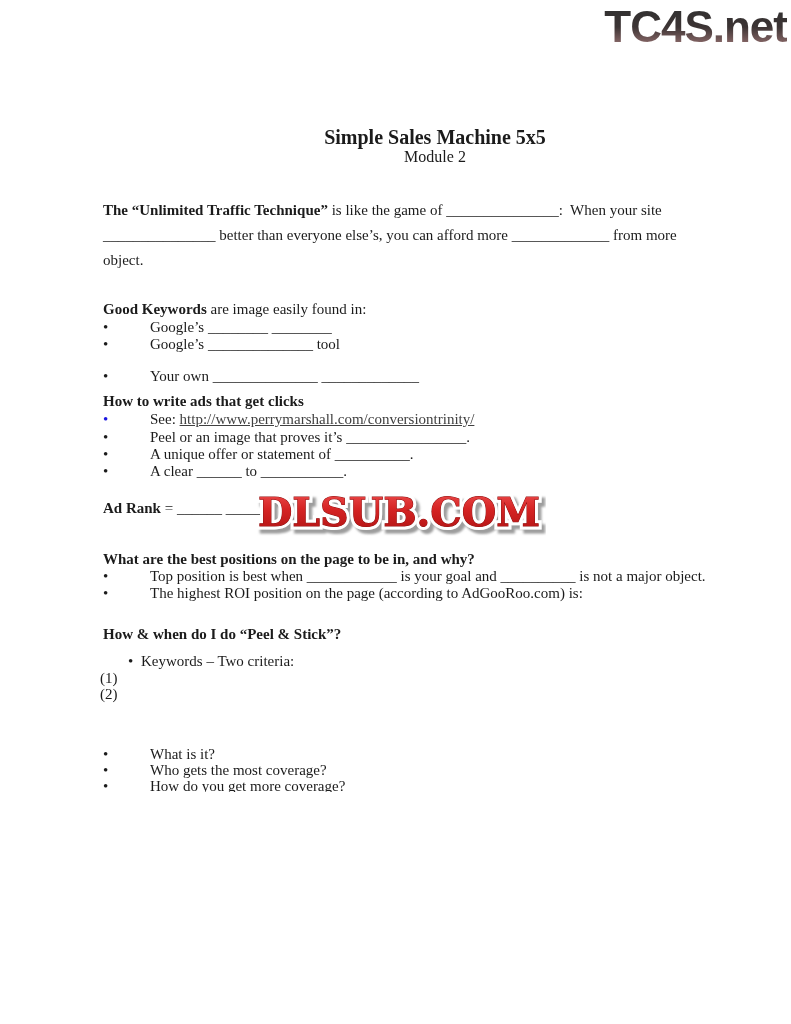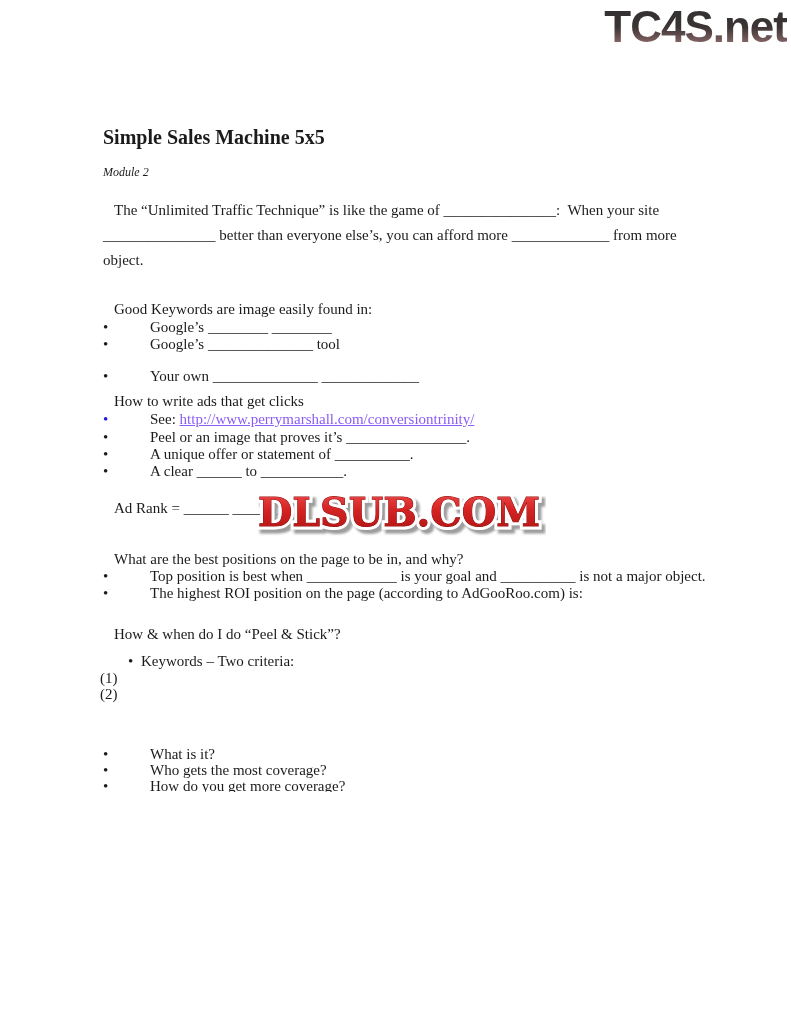--- a/index.html
+++ b/index.html
@@ -2,30 +2,30 @@
 <html><head>
 <meta charset="utf-8">
 <style>
   html,body{margin:0;padding:0;background:#ffffff;}
   .page{position:relative;width:791px;height:792px;background:#ffffff;overflow:hidden;
         font-family:"Liberation Serif",serif;color:#1b1b1b;}
   .tc4s{position:absolute;top:2px;right:4px;
         font:bold 44px "Liberation Sans",sans-serif;letter-spacing:-1px;
         background:linear-gradient(180deg,#303030 8%,#3c3434 50%,#7c5f5f 78%,#b49c9c 100%);
         -webkit-background-clip:text;background-clip:text;color:transparent;}
-  .center{position:absolute;left:103px;width:664px;text-align:left;white-space:nowrap;}
+  .center{position:absolute;left:103px;width:664px;text-align:center;white-space:nowrap;}
   .title{top:126px;font-size:20px;font-weight:bold;}
-  .subtitle{top:165px;font-size:12px;font-style:italic;}
+  .subtitle{top:148px;font-size:16px;}
   .row{position:absolute;left:103px;font-size:15px;line-height:17px;white-space:nowrap;}
   .intro{line-height:20px;}
-  .b{font-weight:normal;margin-left:11px;}
+  .b{font-weight:bold;}
   .blt{display:inline-block;width:47px;}
   .blt-sm{display:inline-block;width:13px;}
   .blue{color:#1b16e0;}
-  .link{color:#8b5cf6;text-decoration:underline;cursor:pointer;}
+  .link{color:#404040;text-decoration:underline;cursor:pointer;}
   .num{left:100px;}
   .wm{position:absolute;z-index:5;}
   svg text{font-family:"DejaVu Serif",serif;}
   .sans-text{font-family:"DejaVu Sans",sans-serif;}
 </style>
 </head>
 <body>
 
 <div class="page">
 

